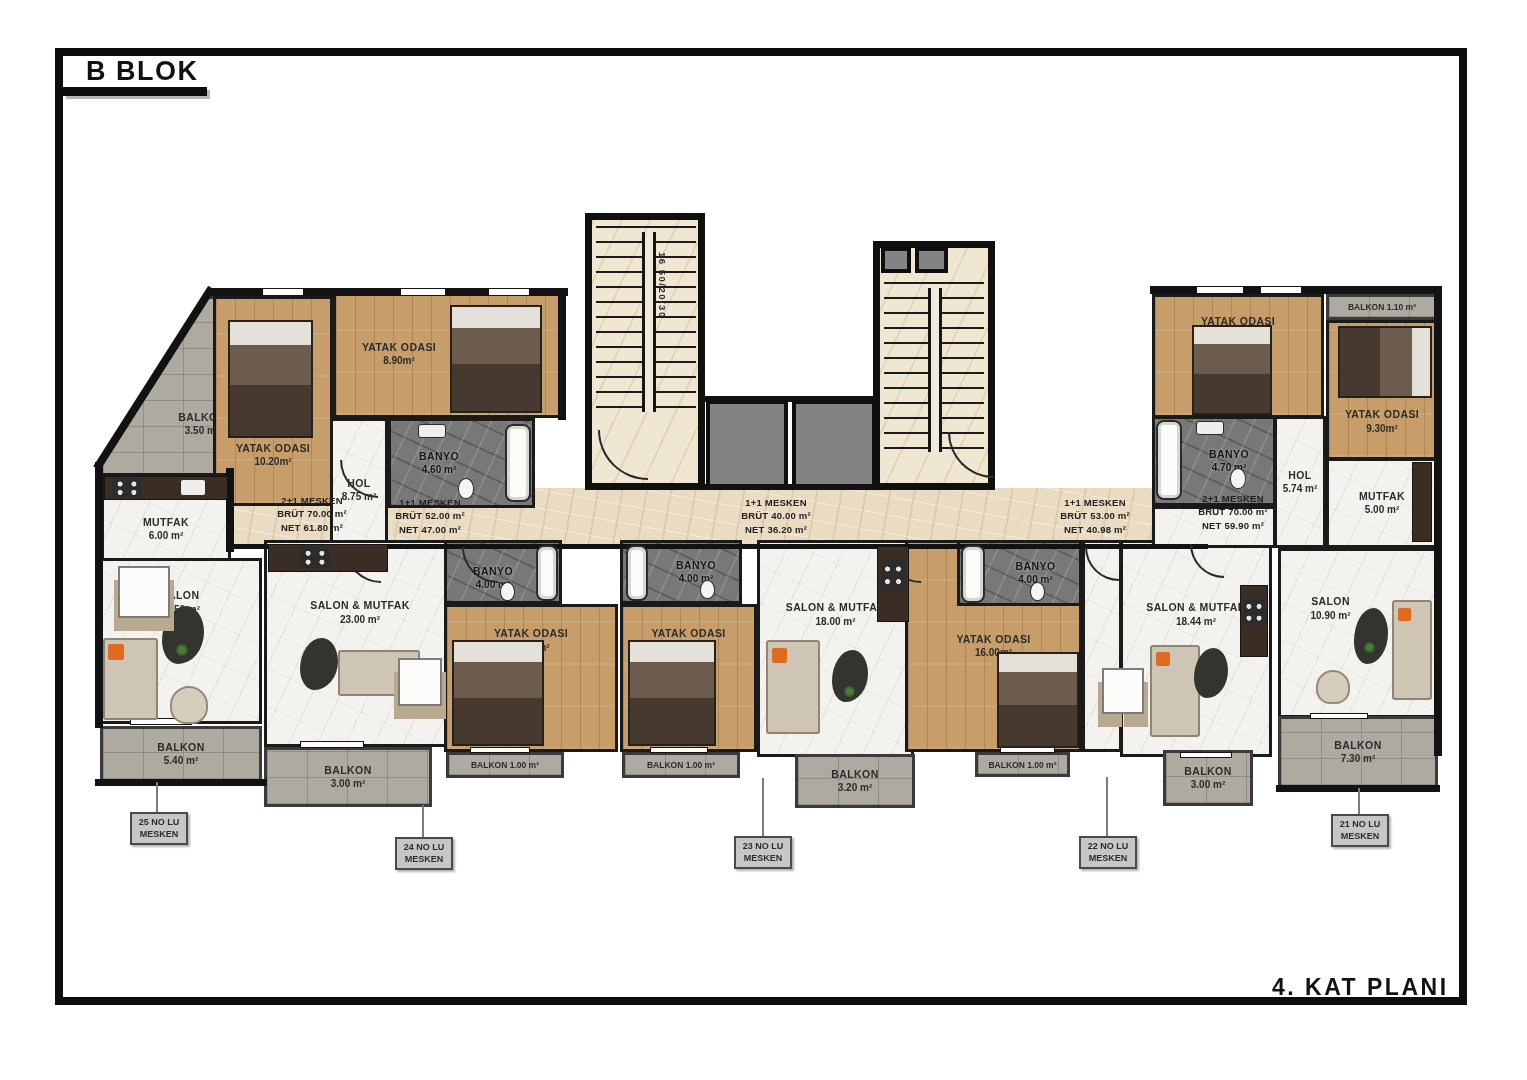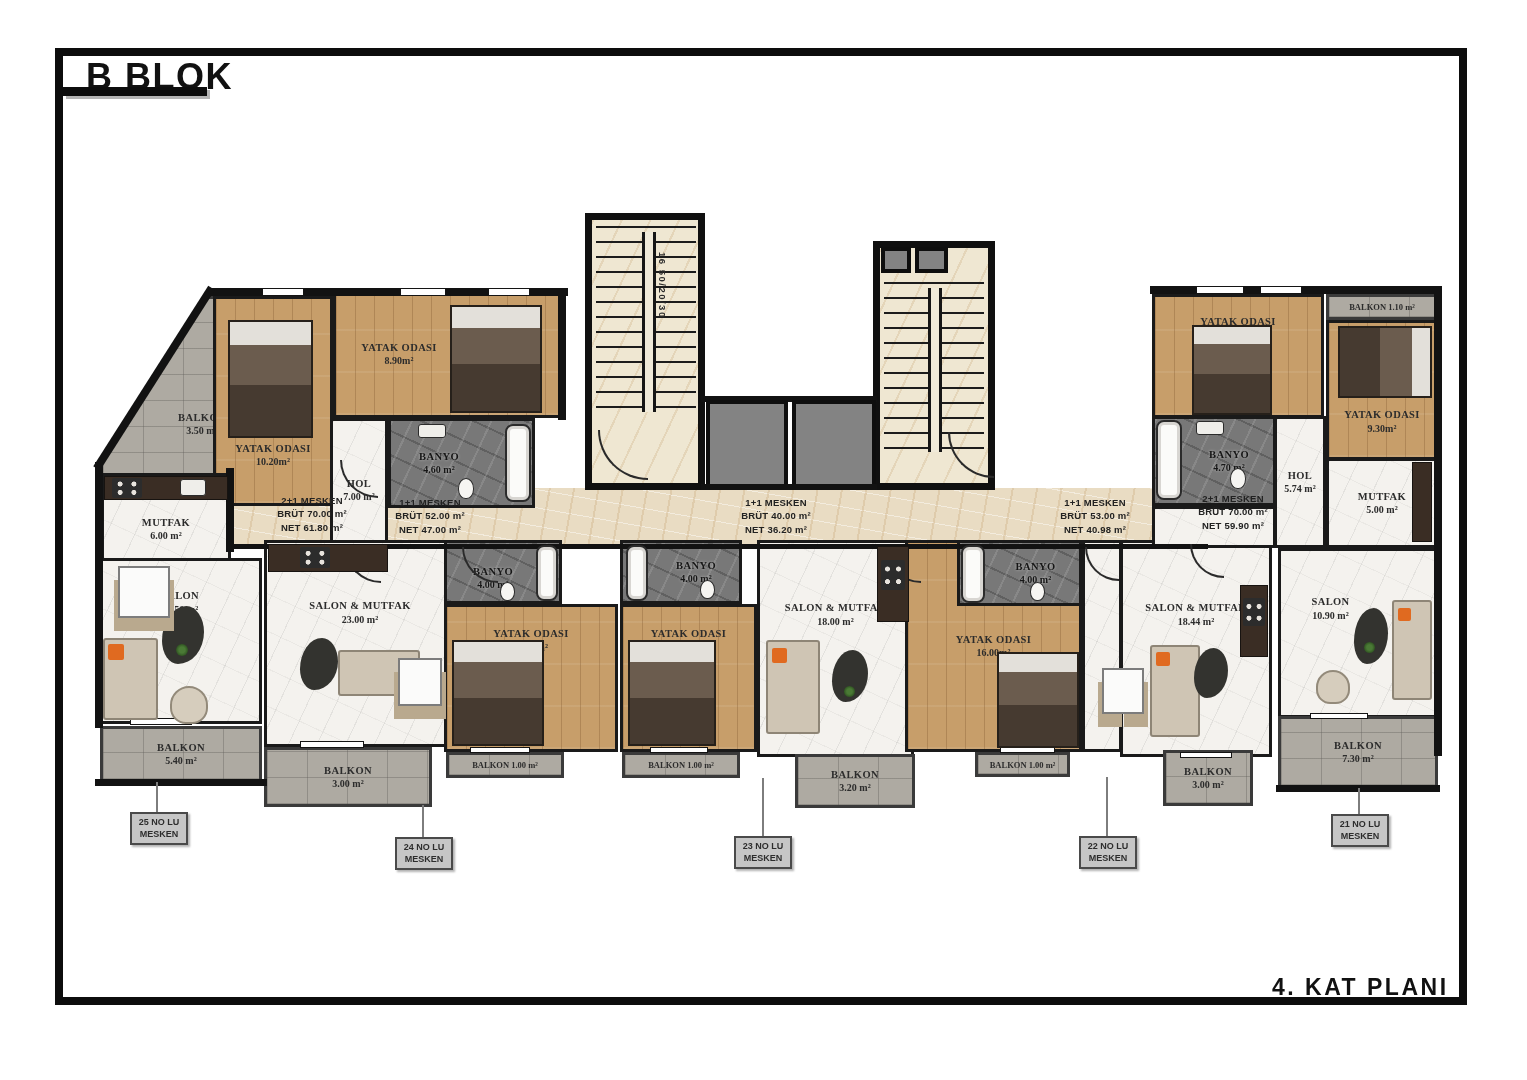--- a/index.html
+++ b/index.html
@@ -1,28 +1,28 @@
 <!DOCTYPE html>
 <html><head>
 <meta charset="utf-8">
 <style>
   html,body{margin:0;padding:0;background:#ffffff;}
   #page{position:relative;width:1527px;height:1080px;background:#ffffff;overflow:hidden;
         font-family:"Liberation Sans",sans-serif;color:#222;}
   #frame{position:absolute;left:55px;top:48px;width:1412px;height:957px;
          border:8px solid #0d0d0d;box-sizing:border-box;background:#ffffff;}
-  #title{position:absolute;left:86px;top:56px;font-size:36px;font-weight:700;
+  #title{position:absolute;left:86px;top:56px;font-size:27px;font-weight:700;
          letter-spacing:1.5px;color:#111;}
   #title-rule{position:absolute;left:63px;top:87px;width:144px;height:9px;background:#0d0d0d;
          box-shadow:3px 3px 0 rgba(120,120,120,.55);}
   #plan-label{position:absolute;left:1272px;top:974px;font-size:23px;font-weight:600;
          letter-spacing:2.5px;color:#111;}
 
   .room{position:absolute;box-sizing:border-box;border:3px solid #1a1a1a;display:flex;
-        flex-direction:column;align-items:center;justify-content:center;text-align:center;font-family:Liberation Serif, serif;}
+        flex-direction:column;align-items:center;justify-content:center;text-align:center;}
   .room .nm{font-size:10.5px;font-weight:700;letter-spacing:.4px;color:#2c2c2c;line-height:1.3;}
   .room .ar{font-size:10px;font-weight:600;color:#2c2c2c;line-height:1.3;}
   .room .sm{font-size:8.5px;font-weight:700;color:#2c2c2c;white-space:nowrap;}
   .bath .nm,.bath .ar{color:#161616;text-shadow:0 0 3px rgba(255,255,255,.5);}
   .top{justify-content:flex-start;}
   .bot{justify-content:flex-end;}
 
   .wood{background-color:#c79e6a;background-image:
         repeating-linear-gradient(90deg,rgba(120,80,40,.30) 0 1px,transparent 1px 19px),
         repeating-linear-gradient(0deg,rgba(255,255,255,.08) 0 2px,transparent 2px 42px);}
@@ -101,21 +101,21 @@
   <div class="room wood" style="left:333px;top:290px;width:232px;height:128px;padding-right:100px;">
     <span class="nm">YATAK ODASI</span>
     <span class="ar">8.90m²</span>
   </div>
   <div class="room bath" style="left:388px;top:418px;width:147px;height:90px;padding-right:45px;">
     <span class="nm">BANYO</span>
     <span class="ar">4.60 m²</span>
   </div>
   <div class="room marble" style="left:330px;top:418px;width:58px;height:144px;">
     <span class="nm">HOL</span>
-    <span class="ar">7.00 m²</span>
+    <span class="ar">8.75 m²</span>
   </div>
   <div class="room marble" style="left:101px;top:473px;width:130px;height:88px;padding-top:24px;">
     <span class="nm">MUTFAK</span>
     <span class="ar">6.00 m²</span>
   </div>
   <div class="room marble top" style="left:98px;top:558px;width:164px;height:166px;padding-top:28px;">
     <span class="nm">SALON</span>
     <span class="ar">14.50 m²</span>
   </div>
   <div class="room balc" style="left:100px;top:726px;width:162px;height:56px;">

